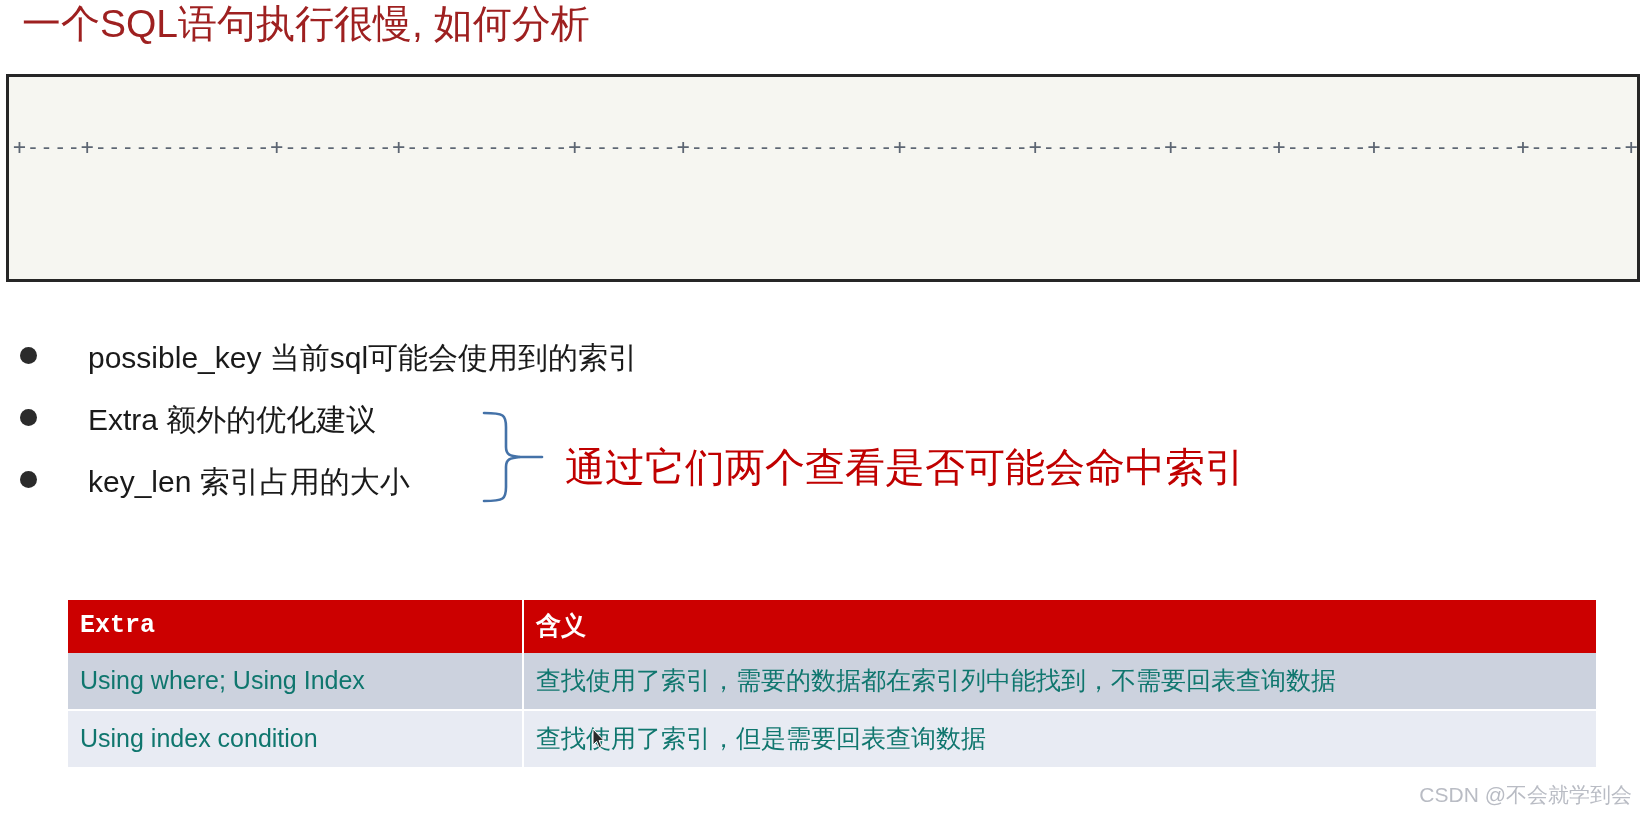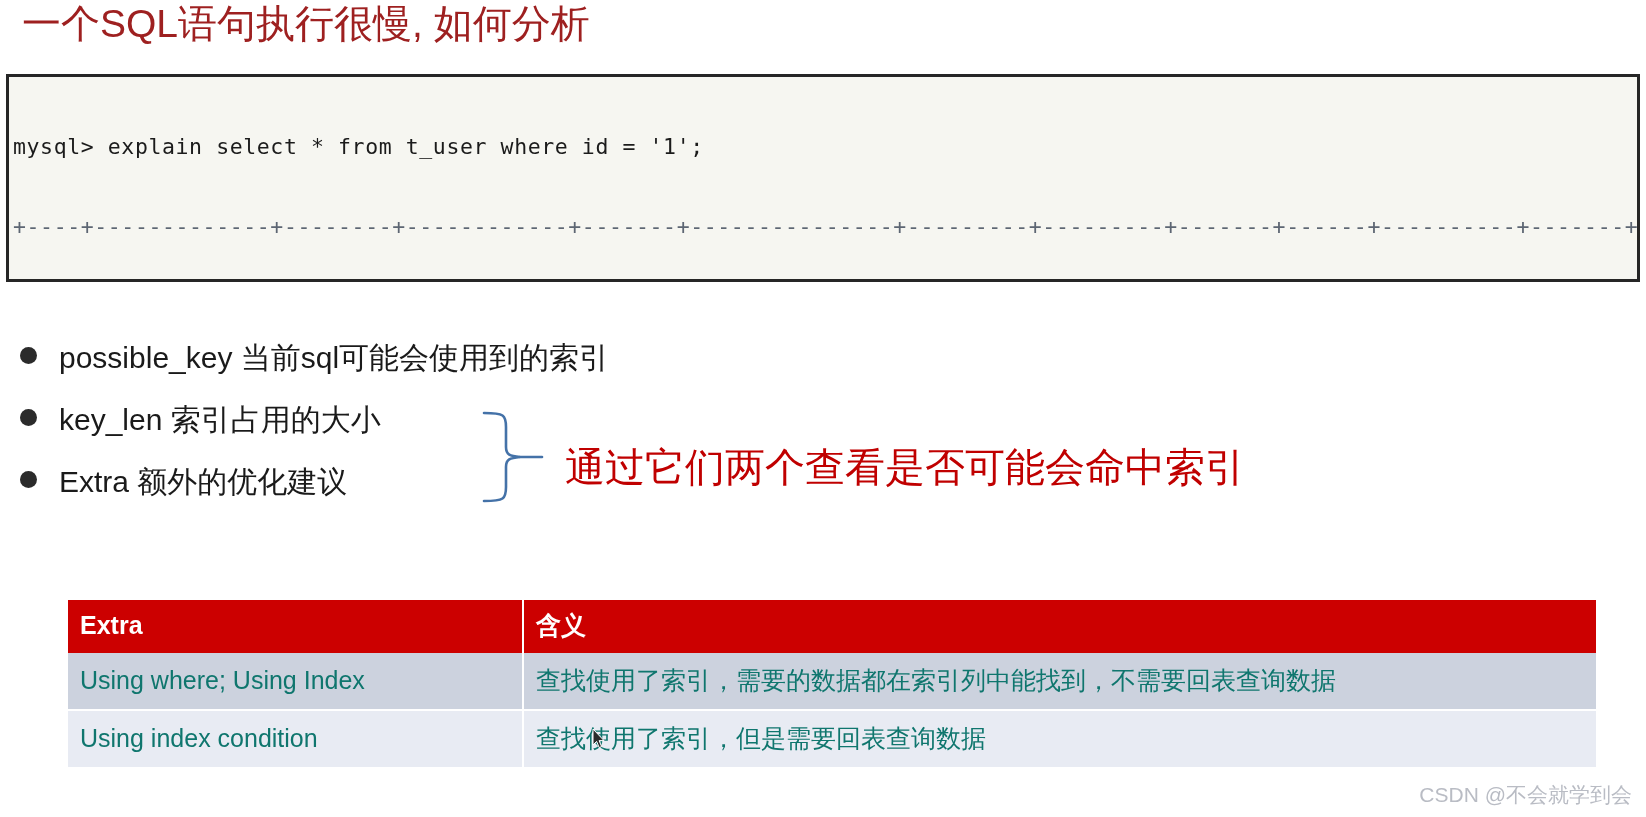--- a/index.html
+++ b/index.html
@@ -58,20 +58,21 @@
   .bullets {
     position: absolute;
     left: 20px;
     top: 338px;
     width: 760px;
   }
   .bullet-row {
     display: flex;
     align-items: baseline;
     height: 62px;
+    gap: 29px;
   }
   .bullet-dot {
     width: 17px;
     height: 17px;
     border-radius: 50%;
     background: #2b2b2b;
     margin-right: 22px;
     flex: 0 0 auto;
     position: relative;
     top: -4px;
@@ -114,20 +115,21 @@
   }
   .extra-table th {
     background: #cc0000;
     color: #ffffff;
     font-size: 25px;
     font-weight: bold;
     text-align: left;
     padding: 9px 12px 11px 12px;
     height: 30px;
     border-right: 2px solid #ffffff;
+    font-family: Liberation Mono, monospace;
   }
   .extra-table th:last-child { border-right: none; }
   .extra-table td {
     font-size: 25px;
     color: #0f766e;
     padding: 11px 12px 12px 12px;
     height: 33px;
     border-right: 2px solid #ffffff;
     border-bottom: 2px solid #ffffff;
     vertical-align: middle;
@@ -157,42 +159,41 @@
     white-space: nowrap;
   }
 </style>
 </head>
 <body>
 
 <div class="slide-title">一个SQL语句执行很慢, 如何分析</div>
 
 <div class="terminal-box">
   <div class="terminal-inner">
-    <div class="term-line">mysql&gt; explain select * from t_user where id = '1';</div>
     <div class="term-line sep">+----+-------------+--------+------------+-------+---------------+---------+---------+-------+------+----------+-------+</div>
     
     
     
     
     
   </div>
 </div>
 
 <div class="bullets">
   <div class="bullet-row">
     <span class="bullet-dot"></span>
     <span class="bullet-text">possible_key  当前sql可能会使用到的索引</span>
   </div>
   <div class="bullet-row">
     <span class="bullet-dot"></span>
-    <span class="bullet-text">key_len 索引占用的大小</span>
+    <span class="bullet-text">Extra 额外的优化建议</span>
   </div>
   <div class="bullet-row">
     <span class="bullet-dot"></span>
-    <span class="bullet-text">Extra 额外的优化建议</span>
+    <span class="bullet-text">key_len 索引占用的大小</span>
   </div>
 </div>
 
 <div class="brace-wrap">
   <svg width="80" height="100" viewBox="0 0 80 100">
     <path d="M4 8 C 24 8, 26 10, 26 22 L 26 42 C 26 50, 30 51, 40 52 C 30 53, 26 54, 26 62 L 26 82 C 26 94, 24 96, 4 96" fill="none" stroke="#4472a8" stroke-width="2.6" stroke-linecap="round"></path>
     <line x1="40" y1="52" x2="62" y2="52" stroke="#4472a8" stroke-width="2.6" stroke-linecap="round"></line>
   </svg>
 </div>
 

